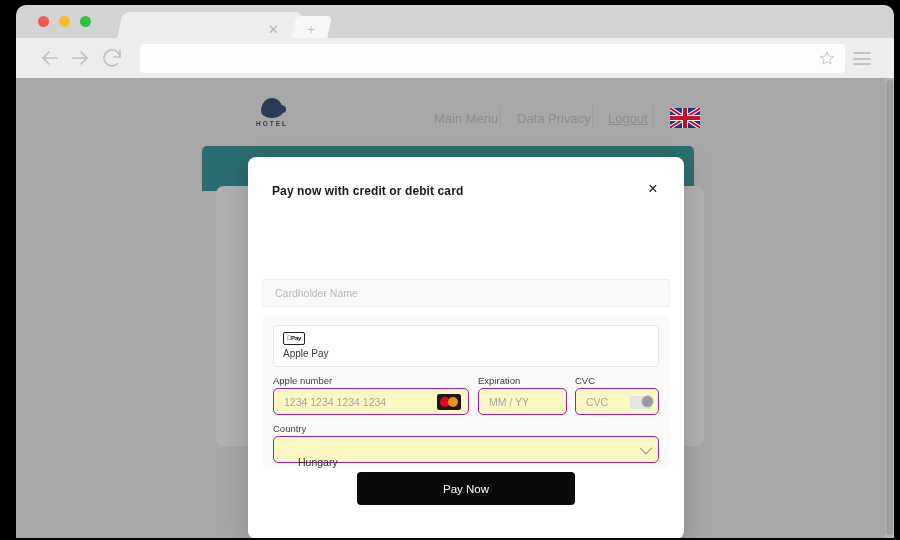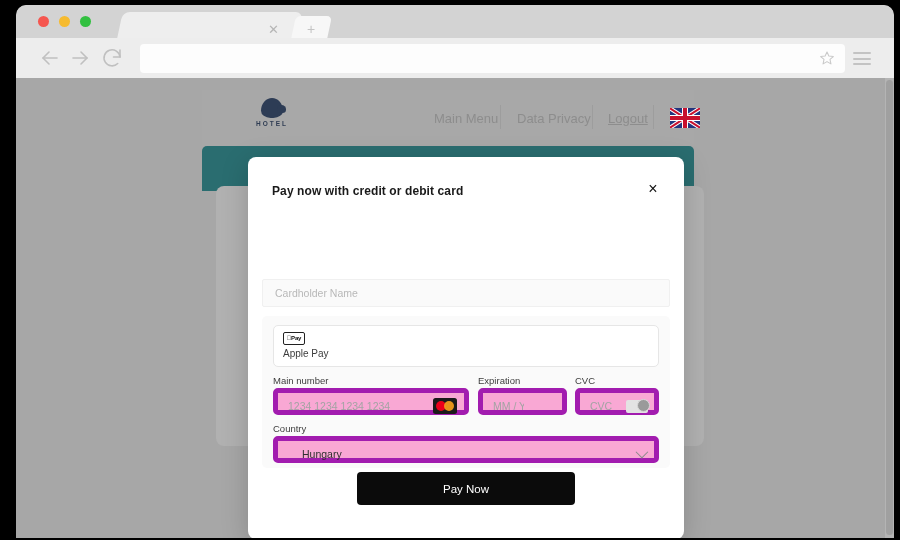--- a/index.html
+++ b/index.html
@@ -346,22 +346,22 @@
     font-weight: bold;
     letter-spacing: -.2px;
   }
 
   .field-label {
     position: absolute;
     font-size: 9.5px; color: #3d3d3d;
   }
   .field-box {
     position: absolute;
-    background: #f9a8d4;
-    border: 5px solid #a21caf;
+    background: #fef9c3;
+    border: 1px solid #a21caf;
     border-radius: 5px;
     height: 27px;
   }
   .field-box input {
     position: absolute;
     left: 10px; top: 0; height: 25px;
     border: none; background: transparent;
     font-size: 10.5px; color: #333;
     outline: none; width: calc(100% - 48px);
     font-family: "Liberation Sans", sans-serif;
@@ -405,21 +405,21 @@
     border: 1.5px solid #d8d8d8;
     border-radius: 50%;
   }
 
   #country-label { left: 11px; top: 107px; }
   #country-select-box {
     left: 11px; top: 120px; width: 386px; height: 27px;
   }
   #country-select-value {
     position: absolute;
-    left: 10px; top: 7px;
+    left: 10px; top: 19px;
     font-size: 10.5px; color: #2f2f2f; padding-left: 14px;
   }
   #country-chevron-icon {
     position: absolute;
     right: 9px; top: 8px;
     width: 9px; height: 9px;
     border-right: 1.4px solid #8a8a8a;
     border-bottom: 1.4px solid #8a8a8a;
     transform: rotate(45deg) translateY(-2px);
   }
@@ -549,21 +549,21 @@
 
 
           <div class="method-tab">
             <div class="tab-icon">
               <div id="apple-pay-tab-icon"><span>Pay</span></div>
             </div>
             <div class="tab-label">Apple Pay</div>
           </div>
         </div>
 
-        <div class="field-label" id="card-number-label">Main number</div>
+        <div class="field-label" id="card-number-label">Apple number</div>
         <div class="field-box" id="card-number-box">
           <input type="text" value="" placeholder="1234 1234 1234 1234" style="">
           <div id="mastercard-icon">
             <span class="mc-l"></span>
               <span class="mc-r"></span>
           </div>
         </div>
 
         <div class="field-label" id="expiration-label">Expiration</div>
         <div class="field-box" id="expiration-box">

